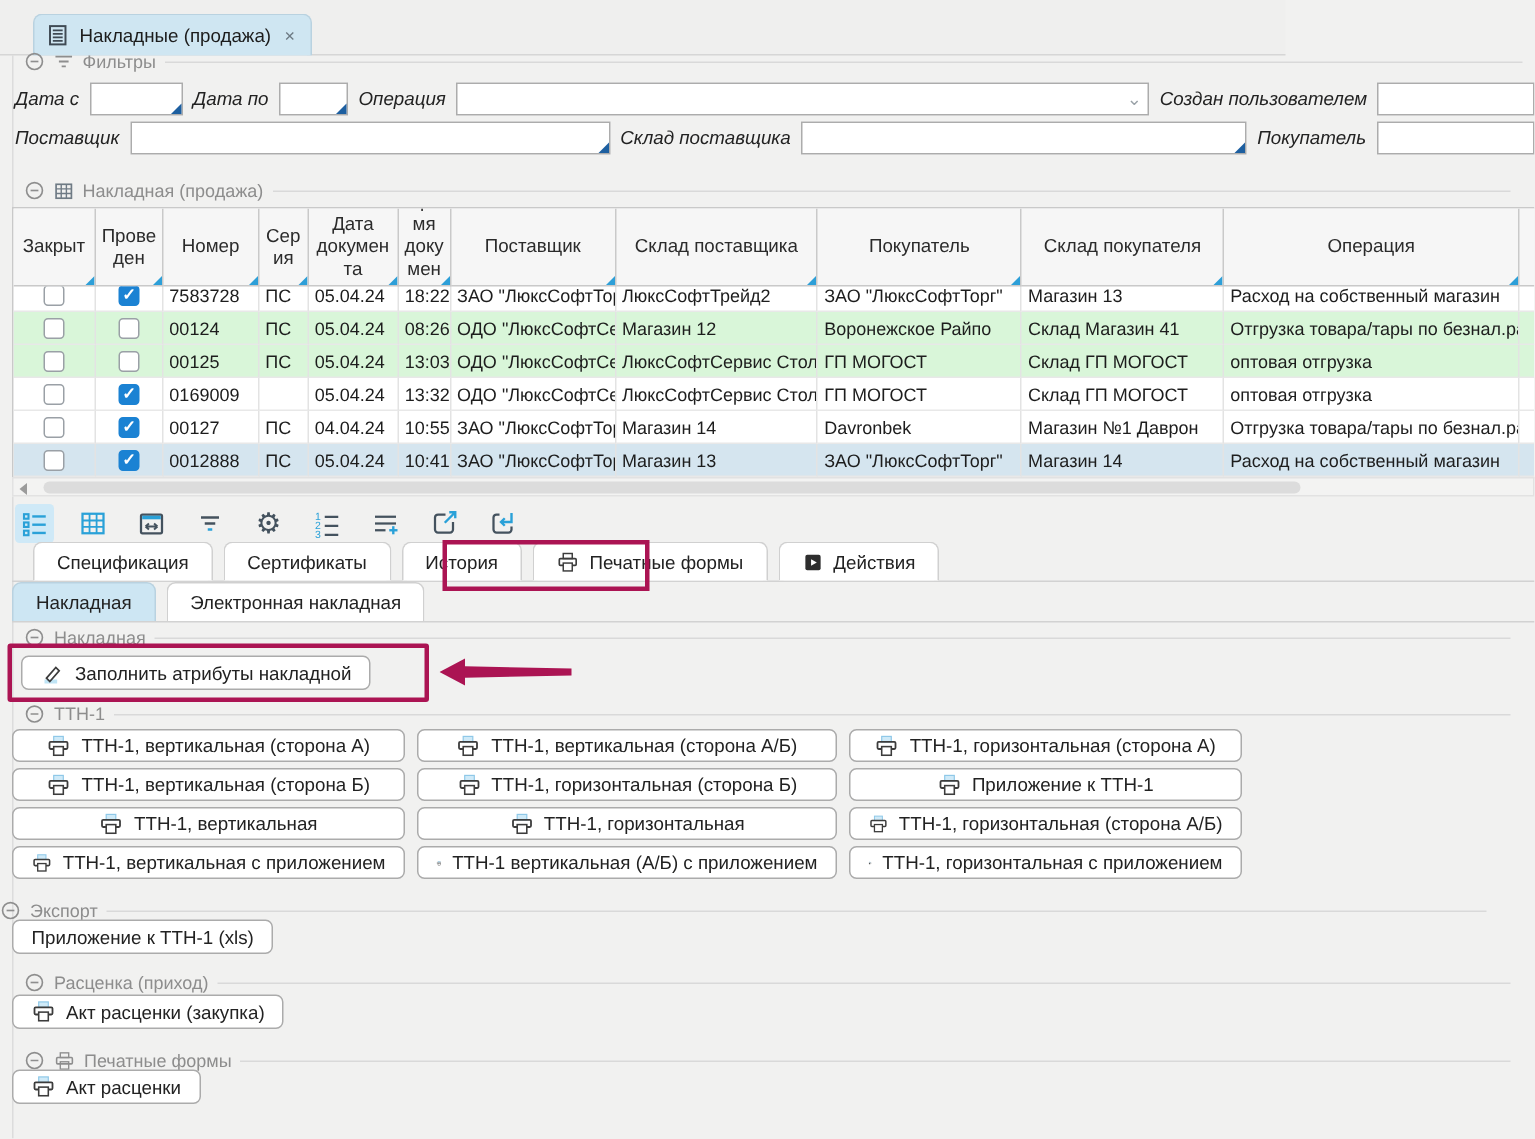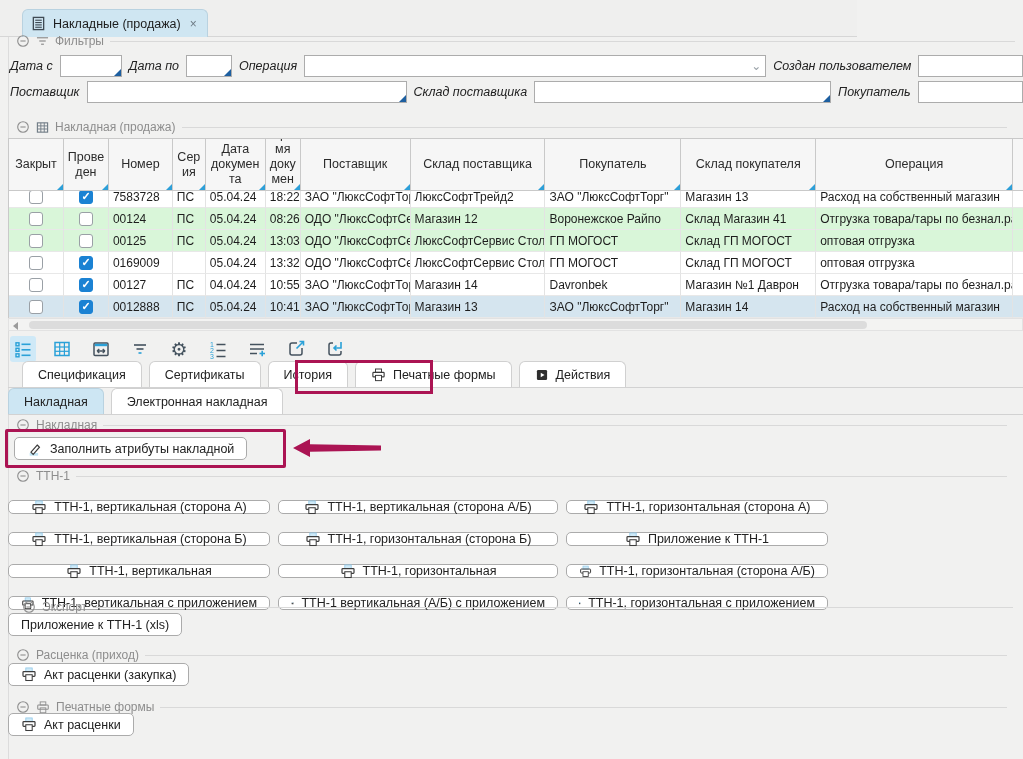--- a/index.html
+++ b/index.html
@@ -67,22 +67,22 @@
   .tabs1 { top:361px; } .tabs2 { top:388px; padding-left:0; }
   .dtab { height:26px; background:#fff; border:1px solid #d0d0d0; border-bottom:none; border-radius:6px 6px 0 0; padding:0 15px; display:flex; align-items:center; gap:7px; font-size:12.5px; color:#222; cursor:pointer; white-space:nowrap; }
   .dtab.sel { background:#cde6f3; border-color:#b9d2e0; }
 
   
   .sechead-invoice { left:16px; top:417px; width:999px; }
   .attrbtn { position:absolute; left:14px; top:437px; }
   .pbtn { height:23px; border:1px solid #ababab; border-radius:5px; background:#fff; display:inline-flex; align-items:center; justify-content:center; gap:7px; font-size:12.5px; color:#222; padding:0 12px; cursor:pointer; white-space:nowrap; font-family:inherit; }
   .sechead-ttn { left:16px; top:468px; width:999px; }
   .ttngrid { position:absolute; left:8px; top:486px; display:grid; grid-template-columns:262px 280px 262px; gap:4px 8px; }
-  .ttngrid .pbtn { width:100%; height:14px;margin-top:14px; }
-  .sechead-export { left:22px; top:599px; width:999px; }
+  .ttngrid .pbtn { width:100%; height:22px; }
+  .sechead-export { left:0; top:599px; width:999px; }
   .exportbtns { position:absolute; left:8px; top:613px; }
   .sechead-pricing { left:16px; top:647px; width:999px; }
   .pricingbtns { position:absolute; left:8px; top:663px; }
   .sechead-printforms { left:16px; top:699px; width:999px; }
   .printformsbtns { position:absolute; left:8px; top:713px; }
 
   
   .ann-rect { position:absolute; border:3px solid #ab1453; pointer-events:none; }
   .ann-tab { left:295px; top:360px; width:138px; height:34px; }
   .ann-btn { left:5px; top:429px; width:281px; height:39px; border-radius:2px; }

